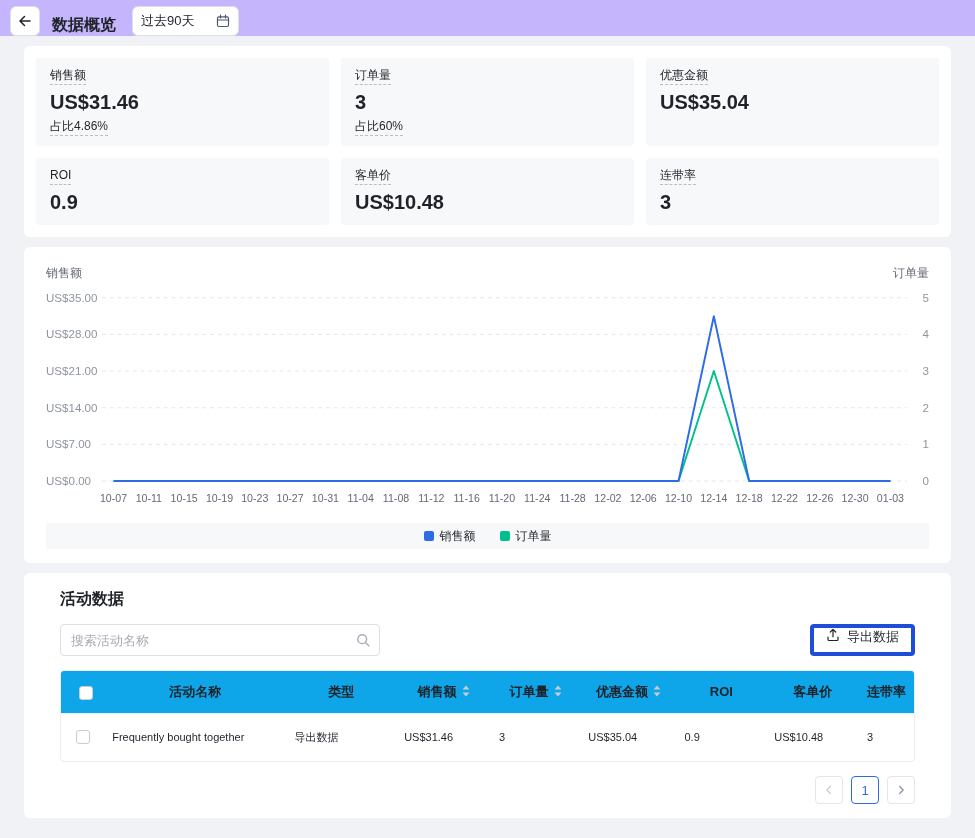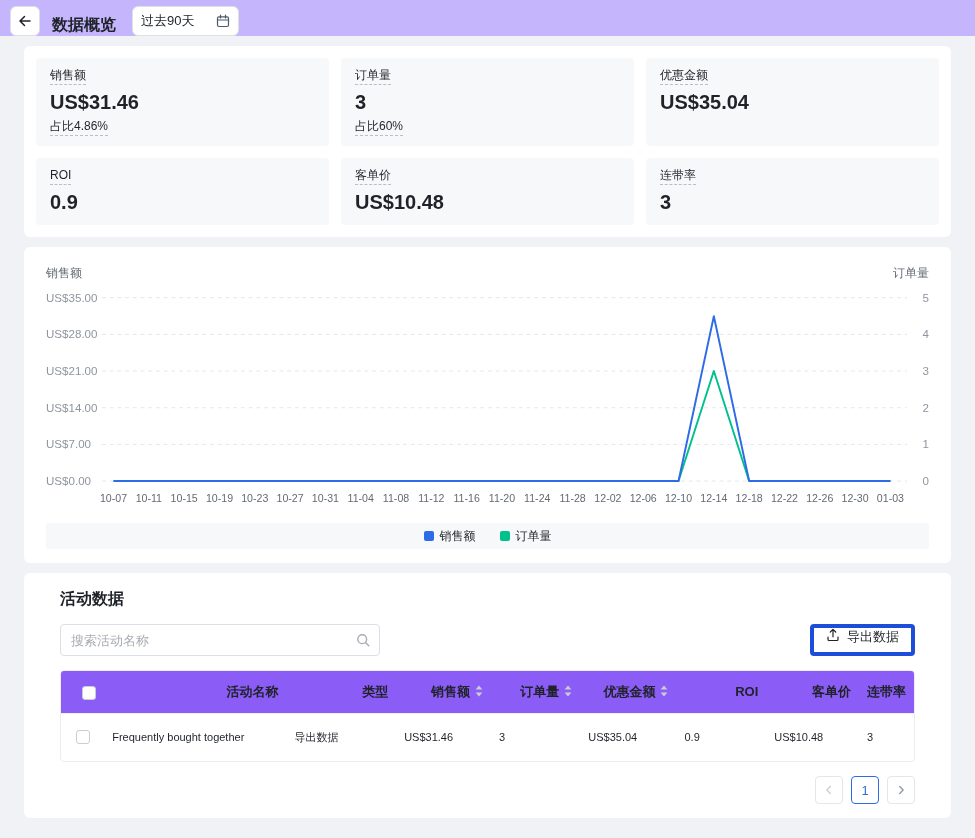--- a/index.html
+++ b/index.html
@@ -28,21 +28,21 @@
   .activity-panel{padding:16px 36px 14px}
   .activity-title{font-size:16px;font-weight:700}
   .toolbar{display:flex;justify-content:space-between;align-items:center;margin:14px 0}
   .search-box{position:relative;width:320px}
   .search-box input{width:100%;height:32px;border:1px solid #dcdfe6;border-radius:4px;padding:0 32px 0 10px;font-size:13px;color:#c2410c;background:#fff;outline:none;font-family:inherit}
   .search-box input::placeholder{color:#a8abb2}
   .search-icon{position:absolute;right:10px;top:9px}
   .export-btn{height:32px;border:4px solid #1d4ed8;border-radius:4px;background:#fff;display:flex;align-items:flex-start;gap:7px;padding:0 12px;font-size:13px;cursor:pointer;color:#1f2329;font-family:inherit}
   .table-wrap{border:1px solid #ebedf0;border-radius:4px;overflow:hidden}
   table{width:100%;border-collapse:collapse}
-  thead th{background:#8b5cf6;height:42px;text-align:right;font-size:13px;font-weight:600;padding:0 8px;white-space:nowrap;vertical-align:middle}
+  thead th{background:#0ea5e9;height:42px;text-align:center;font-size:13px;font-weight:600;padding:0 8px;white-space:nowrap;vertical-align:middle}
   tbody td{height:48px;padding:0 8px;font-size:11px;border-top:1px solid #eef0f3;vertical-align:middle}
   th.col-check,td.col-check{width:44px;padding-left:15px}
   .checkbox{display:inline-block;width:14px;height:14px;border:1px solid #c9cdd4;border-radius:3px;background:#fff;vertical-align:middle;cursor:pointer}
   .sort-icon{margin-left:5px;vertical-align:-1px}
   .sort-icon path{fill:#c9cdd4}
   .pagination{display:flex;justify-content:flex-end;gap:8px;margin-top:14px}
   .page-btn{min-width:28px;height:28px;border:1px solid #e5e6eb;border-radius:4px;background:#fff;display:flex;align-items:center;justify-content:center;font-size:13px;cursor:pointer;padding:0 6px}
   .page-btn.current{border-color:#2e6be6;color:#2e6be6}
 </style>
 </head>

